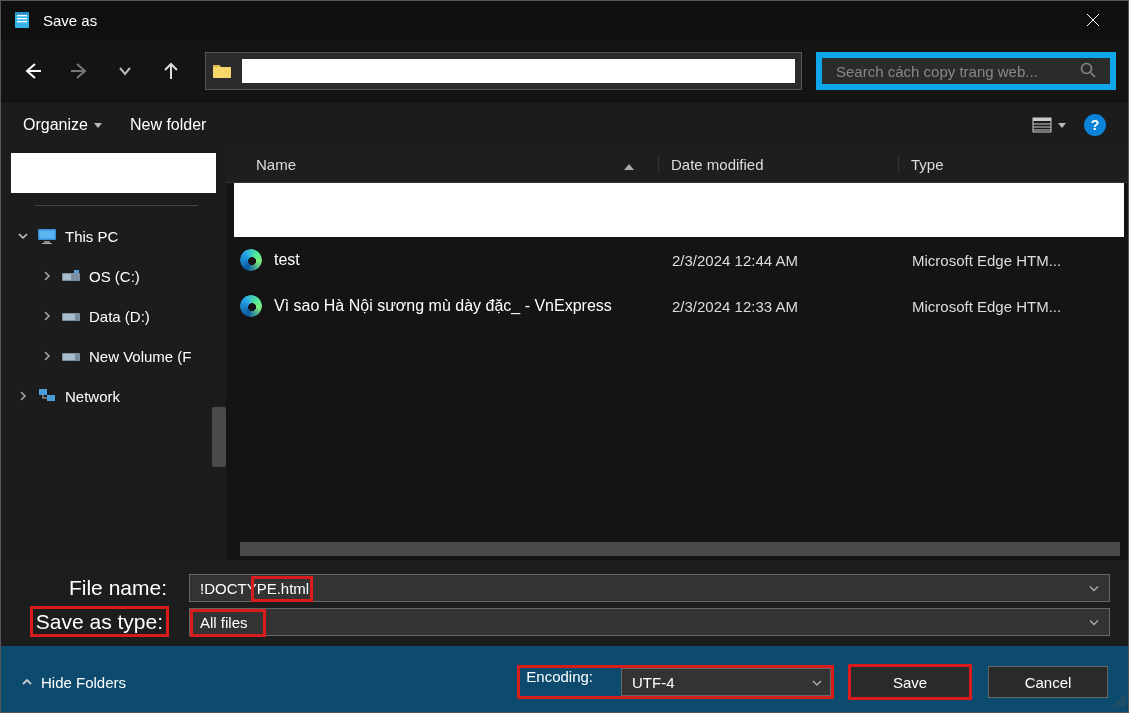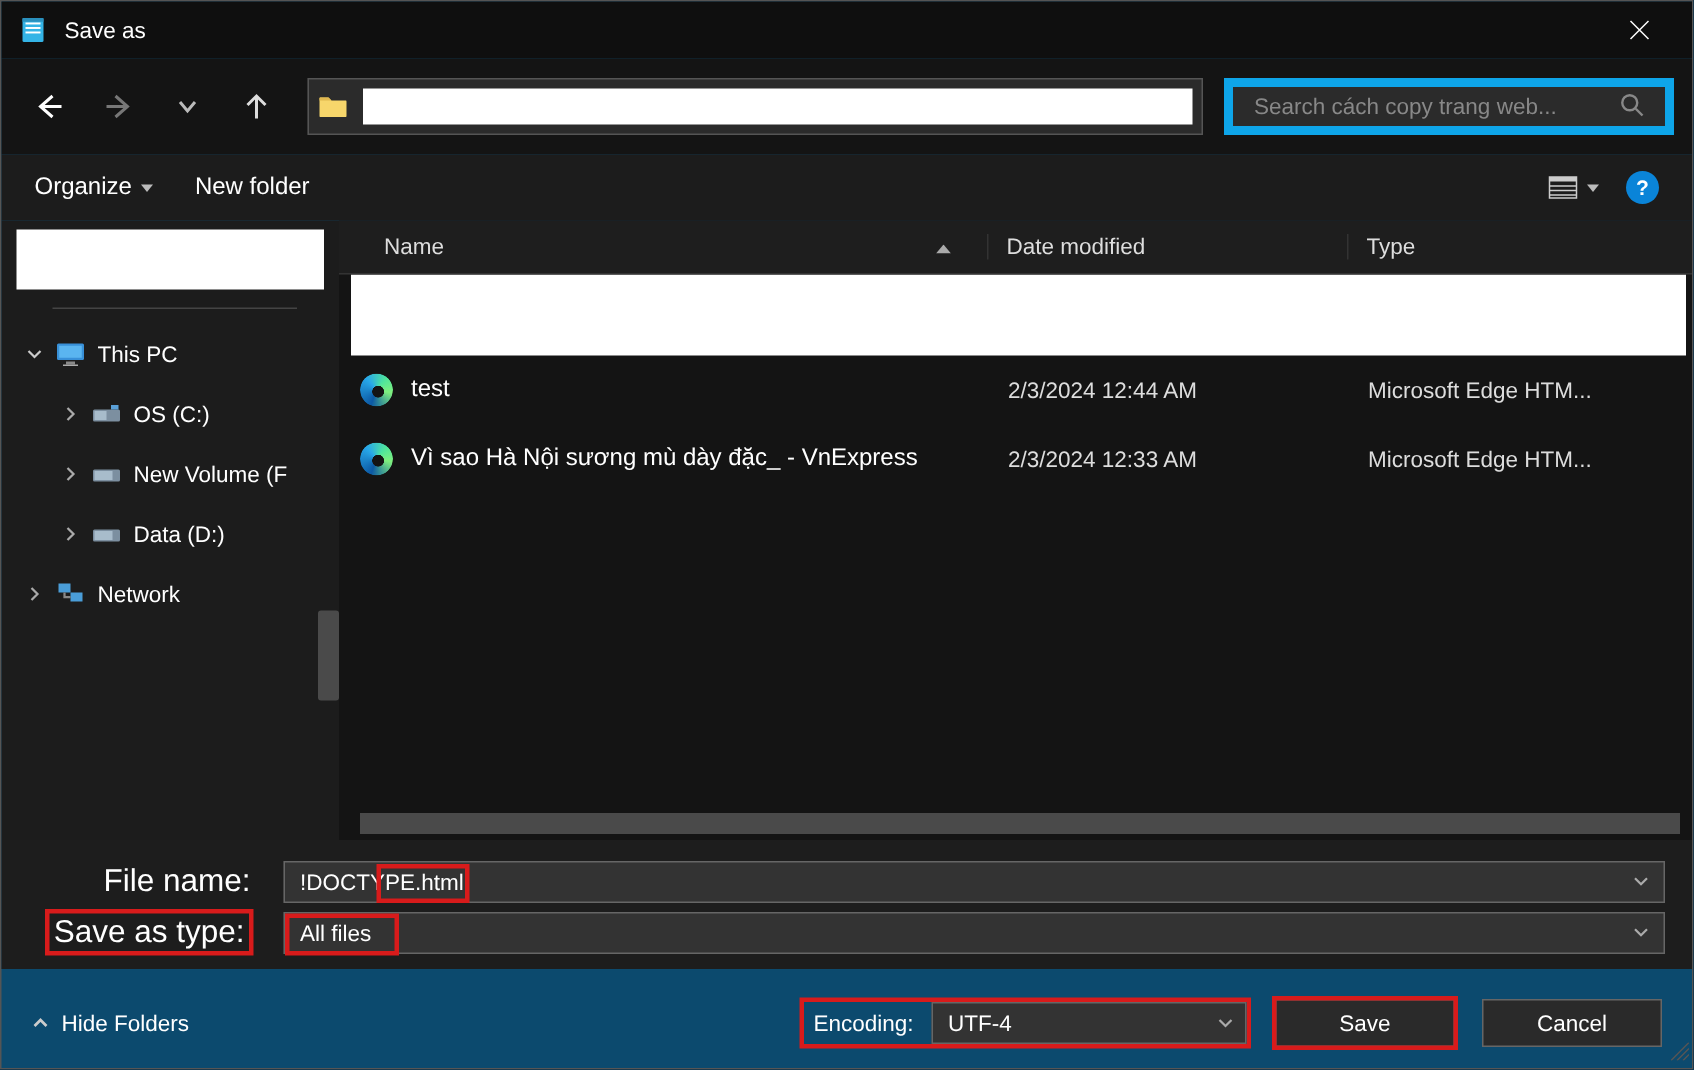--- a/index.html
+++ b/index.html
@@ -71,21 +71,21 @@
 .form-label { width: 170px; text-align: right; padding-right: 22px; font-size: 21px; }
 .form-control { flex: 1; height: 28px; background: #333; border: 1px solid #666; display: flex; align-items: center; padding: 0 10px; font-size: 15px; color: #fff; cursor: pointer; }
 .form-select { position: relative; }
 .form-select .chev { position: absolute; right: 10px; top: 50%; transform: translateY(-50%); color: #aaa; }
 .hl-red { outline: 3px solid #d81b1b; outline-offset: -1px; }
 
 
 .actionrow { display: flex; align-items: center; padding: 20px 20px 14px 20px; }
 .hide-folders { display: flex; align-items: center; gap: 8px; font-size: 15px; cursor: pointer; }
 .action-right { margin-left: auto; display: flex; align-items: center; gap: 18px; }
-.enc-group { display: flex; align-items: center; gap: 6px; }
+.enc-group { display: flex; align-items: flex-start; gap: 22px; }
 .enc-label { font-size: 15px; padding: 0 6px; }
 .enc-select { width: 210px; height: 28px; background: #333; border: 1px solid #666; display: flex; align-items: center; padding: 0 10px; font-size: 15px; position: relative; cursor: pointer; }
 .enc-select .chev { position: absolute; right: 8px; color: #aaa; }
 .btn { width: 120px; height: 32px; background: #2a2a2a; border: 1px solid #666; display: flex; align-items: center; justify-content: center; font-size: 15px; cursor: pointer; }
 
 .resize-grip { position: absolute; right: 2px; bottom: 2px; color: #666; }
 
 
 .edge-icon { width: 22px; height: 22px; border-radius: 50%; background: conic-gradient(from 200deg, #0c59a4, #28a8ea 120deg, #4fe59c 200deg, #7ff07e 260deg, #0c59a4); mask: radial-gradient(circle at 55% 55%, transparent 0, transparent 22%, #000 24%, #000 100%); -webkit-mask: radial-gradient(circle at 55% 55%, transparent 0, transparent 22%, #000 24%, #000 100%); }
 
@@ -221,35 +221,35 @@
               <svg width="10" height="10" viewBox="0 0 10 10" fill="none" stroke="#aaa" stroke-width="1.5">
                 <path d="M3 1 L7 5 L3 9"></path>
               </svg>
             </span>
           <span class="tree-icon">
               <svg width="20" height="14" viewBox="0 0 20 14">
                 <rect x="1" y="4" width="18" height="8" rx="1" fill="#7c8fa0"></rect>
                 <rect x="2" y="5" width="12" height="6" fill="#a8bccb"></rect>
               </svg>
             </span>
-          <span class="tree-label">New Volume (F</span>
+          <span class="tree-label">Data (D:)</span>
         </div>
         <div class="tree-item indent">
           <span class="tree-caret">
               <svg width="10" height="10" viewBox="0 0 10 10" fill="none" stroke="#aaa" stroke-width="1.5">
                 <path d="M3 1 L7 5 L3 9"></path>
               </svg>
             </span>
           <span class="tree-icon">
               <svg width="20" height="14" viewBox="0 0 20 14">
                 <rect x="1" y="4" width="18" height="8" rx="1" fill="#7c8fa0"></rect>
                 <rect x="2" y="5" width="12" height="6" fill="#a8bccb"></rect>
               </svg>
             </span>
-          <span class="tree-label">Data (D:)</span>
+          <span class="tree-label">New Volume (F</span>
         </div>
         <div class="tree-item">
           <span class="tree-caret">
               <svg width="10" height="10" viewBox="0 0 10 10" fill="none" stroke="#aaa" stroke-width="1.5">
                 <path d="M3 1 L7 5 L3 9"></path>
               </svg>
             </span>
           <span class="tree-icon">
               <svg width="20" height="16" viewBox="0 0 20 16">
                 <rect x="2" y="1" width="8" height="6" fill="#4a9dd8"></rect>

